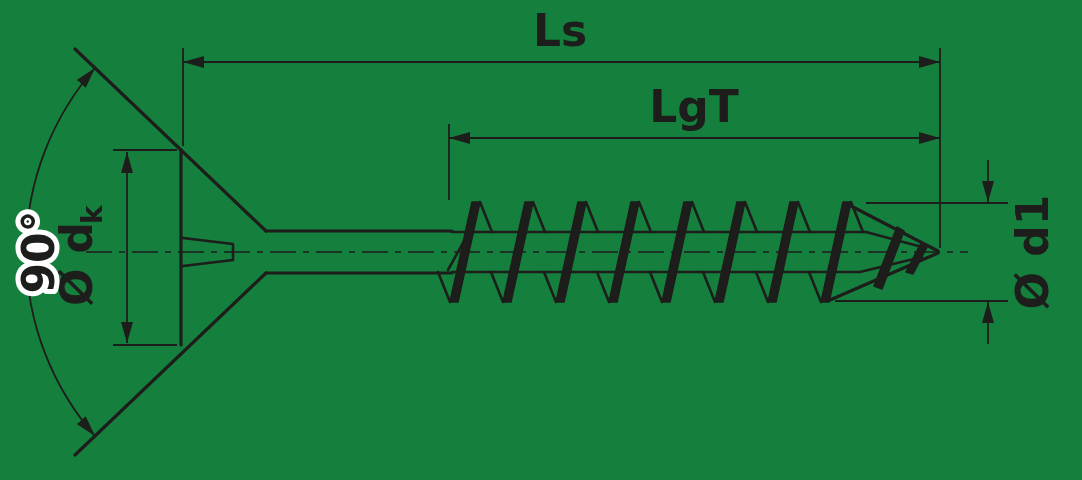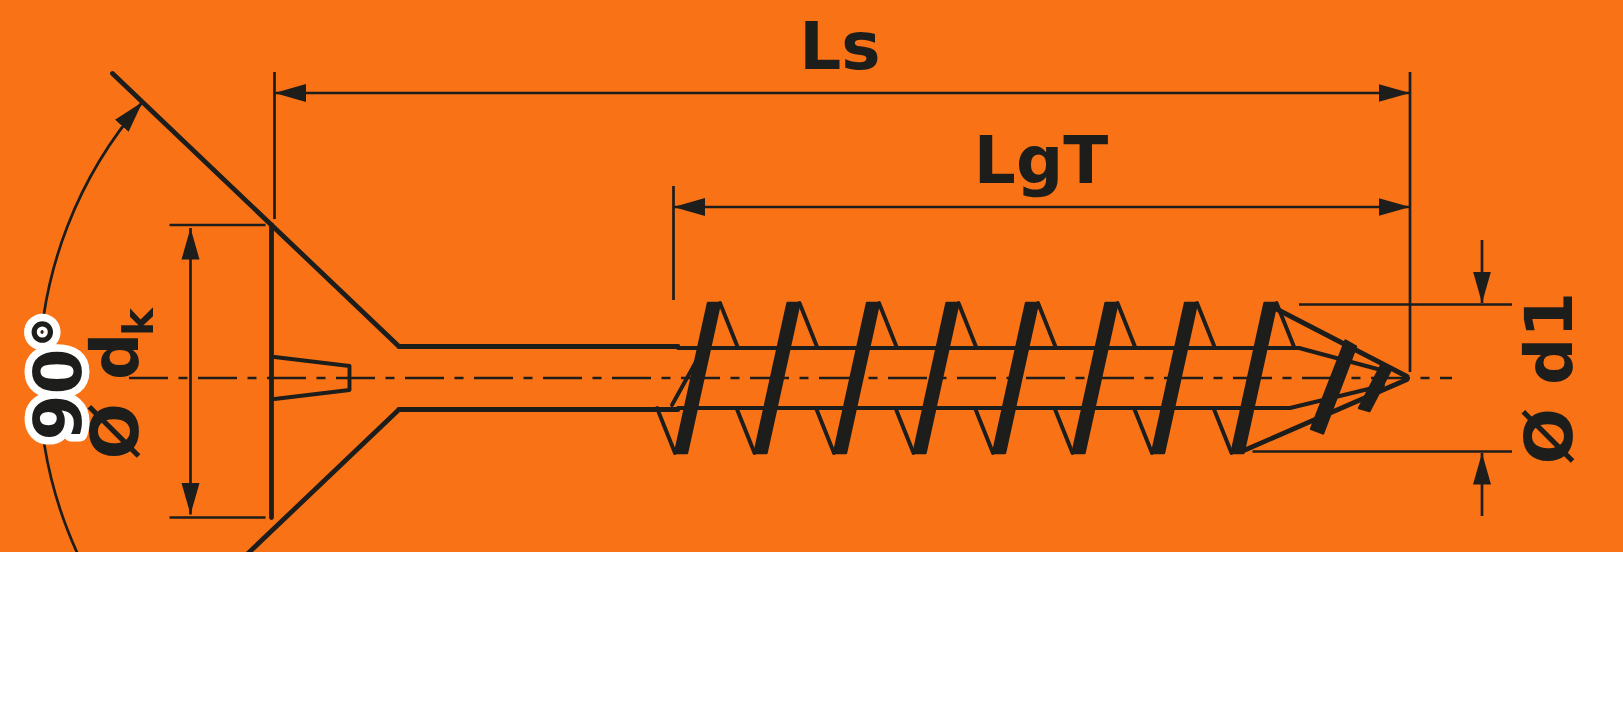--- a/index.html
+++ b/index.html
@@ -3,22 +3,22 @@
 <meta charset="utf-8">
 <style>
   html, body {
     margin: 0;
     padding: 0;
     background: #ffffff;
   }
   .stage {
     position: relative;
     width: 1082px;
-    height: 368px;
-    background: #f97316;
+    height: 480px;
+    background: #15803d;
     overflow: hidden;
   }
   svg { display: block; }
 
   
   .outline line, .outline path {
     stroke: #1d1d1b;
     stroke-width: 3.2;
     fill: none;
     stroke-linecap: round;

